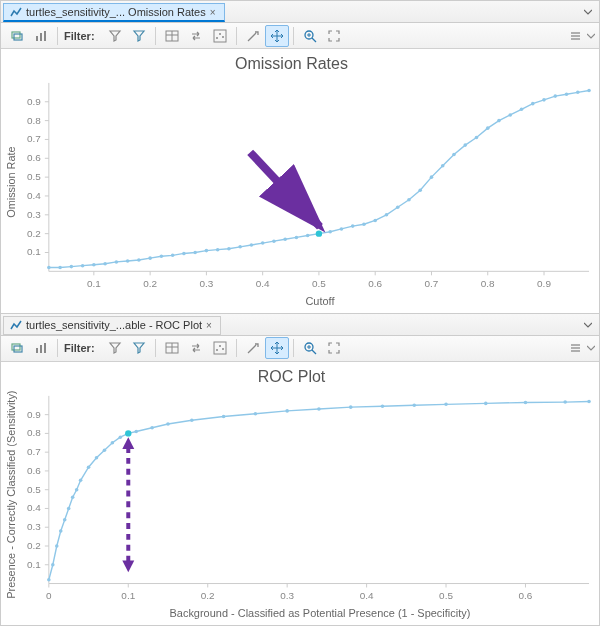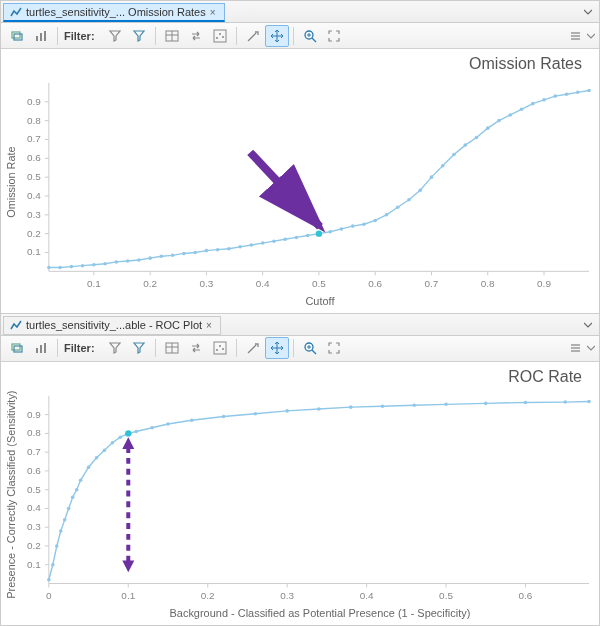--- a/index.html
+++ b/index.html
@@ -55,21 +55,21 @@
     display:flex; align-items:center; justify-content:center;
     border:1px solid transparent; border-radius:2px;
     color:#555; cursor:pointer;
   }
   .tbtn.active { background:#d6ecff; border-color:#7fb8e8; }
   .sep { width:1px; height:18px; background:#d0d0d0; margin:0 4px; }
   .filter-label { font-size:11px; color:#444; margin:0 8px 0 2px; font-weight:600; }
   .toolbar .right-group { position:absolute; right:4px; display:flex; align-items:center; }
   .chart-area { flex:1 1 auto; position:relative; background:#fff; min-height:0; }
   .chart-title {
-    text-align:right; font-size:16px; color:#555; padding:6px 17px 0 0;
+    text-align:center; font-size:16px; color:#555; padding:6px 17px 0 0;
   }
   svg.plot { width:100%; height:calc(100% - 26px); display:block; }
   .axis text { font-size:10px; fill:#888; }
   .axis line, .axis path { stroke:#ccc; stroke-width:1; }
   .series { fill:none; stroke:#8fc7e8; stroke-width:1.4; }
   .pt { fill:#8fc7e8; }
   .pt.hl { fill:#2ec4d6; }
   .ylabel { font-size:11px; fill:#666; }
   .xlabel { font-size:11px; fill:#666; }
 </style>
@@ -430,21 +430,21 @@
             <line x1="3" y1="10" x2="12" y2="10" stroke="#888" stroke-width="1.3"></line>
           </svg>
         </div>
       <svg width="8" height="8" viewBox="0 0 8 8">
           <path d="M0 2 L4 6 L8 2" fill="none" stroke="#888" stroke-width="1.2"></path>
         </svg>
     </div>
   </div>
 
   <div class="chart-area">
-    <div class="chart-title">ROC Rate</div>
+    <div class="chart-title">ROC Plot</div>
     <svg class="plot" viewBox="0 0 600 240" preserveAspectRatio="none">
       <g class="axis">
         <line x1="48" y1="10" x2="48" y2="200"></line>
         <g id="roc-yticks">
             <g>
               <line x1="44" x2="48" y1="181" y2="181"></line>
               <text x="40" y="184" text-anchor="end">0.1</text>
             </g>
             <g>
               <line x1="44" x2="48" y1="162" y2="162"></line>

